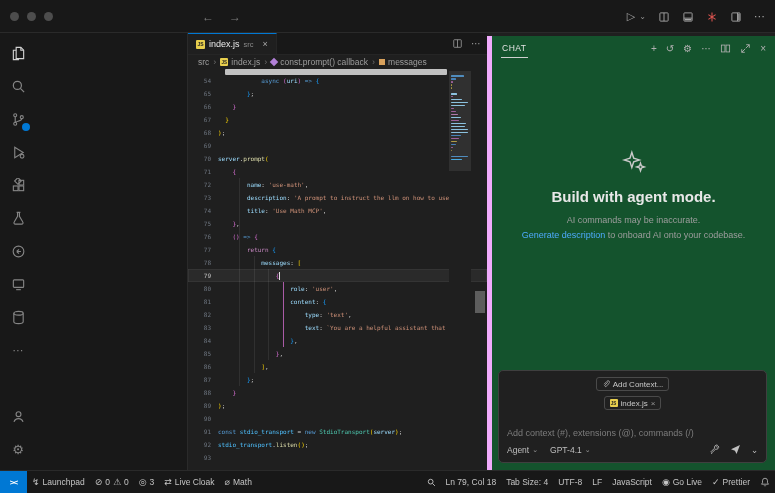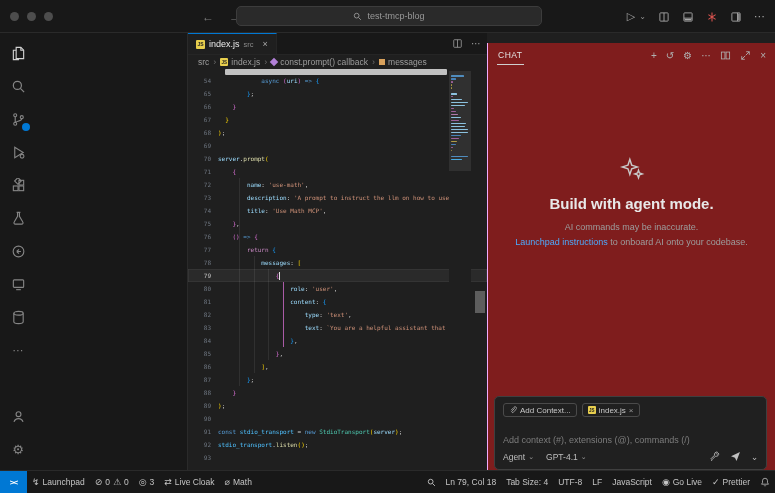--- a/index.html
+++ b/index.html
@@ -62,32 +62,32 @@
   .guide.active { background:#da70d6; opacity:.75; }
 
   .minimap { position:absolute; right:16px; top:2px; width:22px; height:396px; background:#1f1f1f; }
   .mm-slider { position:absolute; left:0; top:0; width:22px; height:100px; background:rgba(255,255,255,.08); }
   .mm-bars { position:absolute; left:2px; top:4px; }
   .mm-bar { height:1.6px; margin-bottom:1.4px; border-radius:.5px; opacity:.85; }
   .vscroll { position:absolute; right:1px; top:0; width:12px; height:396px; }
   .vscroll .thumb { position:absolute; left:1px; top:222px; width:10px; height:22px; background:rgba(255,255,255,.28); }
 
   
-  .chat { position:absolute; left:487px; top:43px; width:288px; height:437px; background:#7f1d1d; border-left:1px solid #f0abfc; }
+  .chat { position:absolute; left:487px; top:36px; width:288px; height:437px; background:#14532d; border-left:5px solid #f0abfc; }
   .chat-header { height:24px; display:flex; align-items:center; padding:0 9px; }
   .chat-tab { font-size:8.5px; letter-spacing:.5px; color:#e3e3e3; padding:4px 1px; border-bottom:1px solid #cfcfcf; }
   .chat-actions { margin-left:auto; display:flex; align-items:center; gap:9px; color:#b0b0b0; }
   .chat-actions .glyph { font-size:10px; }
   .chat-empty { position:absolute; left:16px; right:16px; top:112px; text-align:center; }
   .chat-heading { margin-top:14px; font-size:15px; font-weight:bold; color:#e8e8e8; }
   .chat-disclaimer { margin-top:10px; font-size:9px; color:#9d9d9d; }
   .chat-linkline { margin-top:5px; font-size:9px; color:#9d9d9d; }
   .chat-link { color:#4daafc; }
   .chat-inputbox { position:absolute; left:6px; right:8px; bottom:10px; border:1px solid #3f3f3f; border-radius:5px; background:#202020; padding:6px 8px 7px; }
-  .chip-row { display:flex; align-items:center; gap:5px; }
+  .chip-row { display:flex; align-items:center; gap:5px;flex-direction:column; }
   .chip { display:flex; align-items:center; gap:3px; height:14px; padding:0 5px; border:1px solid #4a4a4a; border-radius:3px; font-size:8px; color:#c8c8c8; }
   .chip .x { color:#999999; font-size:8px; }
   .chat-input { display:block; width:100%; margin-top:18px; background:transparent; border:none; outline:none; font-size:9px; color:#cccccc; font-family:"Liberation Sans","DejaVu Sans",sans-serif; }
   .chat-input::placeholder { color:#7c7c7c; }
   .chat-controls { display:flex; align-items:center; margin-top:6px; gap:12px; font-size:8.5px; color:#bfbfbf; }
   .ctl { display:flex; align-items:center; gap:3px; }
   .ctl .chevron { font-size:7px; color:#9a9a9a; }
   .chat-send-group { margin-left:auto; display:flex; align-items:center; gap:10px; }
 
   
@@ -104,27 +104,20 @@
 
   <div class="titlebar">
     <div class="traffic">
       <span></span>
       <span></span>
       <span></span>
     </div>
     <div class="nav">
       <span>←</span>
       <span>→</span>
-    </div>
-    <div class="cmd-center">
-      <svg class="i" width="9" height="9" viewBox="0 0 16 16" fill="none" stroke="#989898" stroke-width="1.6">
-          <circle cx="6.5" cy="6.5" r="4.2"></circle>
-          <path d="M9.8 9.8L14 14"></path>
-        </svg>
-      <span>test-tmcp-blog</span>
     </div>
     <div class="tb-right">
       <span class="glyph">▷</span>
       <span class="chev">⌄</span>
       <svg class="i" width="12" height="12" viewBox="0 0 16 16" fill="none" stroke="#a8a8a8" stroke-width="1.2">
           <rect x="2.5" y="2.5" width="11" height="11" rx="1"></rect>
           <path d="M8 2.5v11"></path>
         </svg>
       <svg class="i" width="12" height="12" viewBox="0 0 16 16" fill="none" stroke="#a8a8a8" stroke-width="1.2">
           <rect x="2.5" y="2.5" width="11" height="11" rx="1"></rect>
@@ -356,21 +349,21 @@
       </div>
     </div>
 
     <div class="chat-empty">
       <svg class="i" width="26" height="26" viewBox="0 0 24 24" fill="none" stroke="#c9c9c9" stroke-width="1.3" style="margin:0 auto;">
           <path d="M10 4l1.7 5.3L17 11l-5.3 1.7L10 18l-1.7-5.3L3 11l5.3-1.7z"></path>
           <path d="M18 14l.9 2.6L21.5 17.5l-2.6.9L18 21l-.9-2.6-2.6-.9 2.6-.9z"></path>
         </svg>
       <div class="chat-heading">Build with agent mode.</div>
       <div class="chat-disclaimer">AI commands may be inaccurate.</div>
-      <div class="chat-linkline"><span class="chat-link">Launchpad instructions</span><span> to onboard AI onto your codebase.</span></div>
+      <div class="chat-linkline"><span class="chat-link">Generate description</span><span> to onboard AI onto your codebase.</span></div>
     </div>
 
     <div class="chat-inputbox">
       <div class="chip-row">
         <span class="chip">
           <svg class="i" width="8" height="8" viewBox="0 0 16 16" fill="none" stroke="#c8c8c8" stroke-width="1.4">
               <path d="M11.5 4.5l-5.2 5.2a1.8 1.8 0 102.5 2.5l5.2-5.2a3 3 0 10-4.2-4.2L4.2 8.4"></path>
             </svg>
           <span>Add Context...</span>
         </span>

